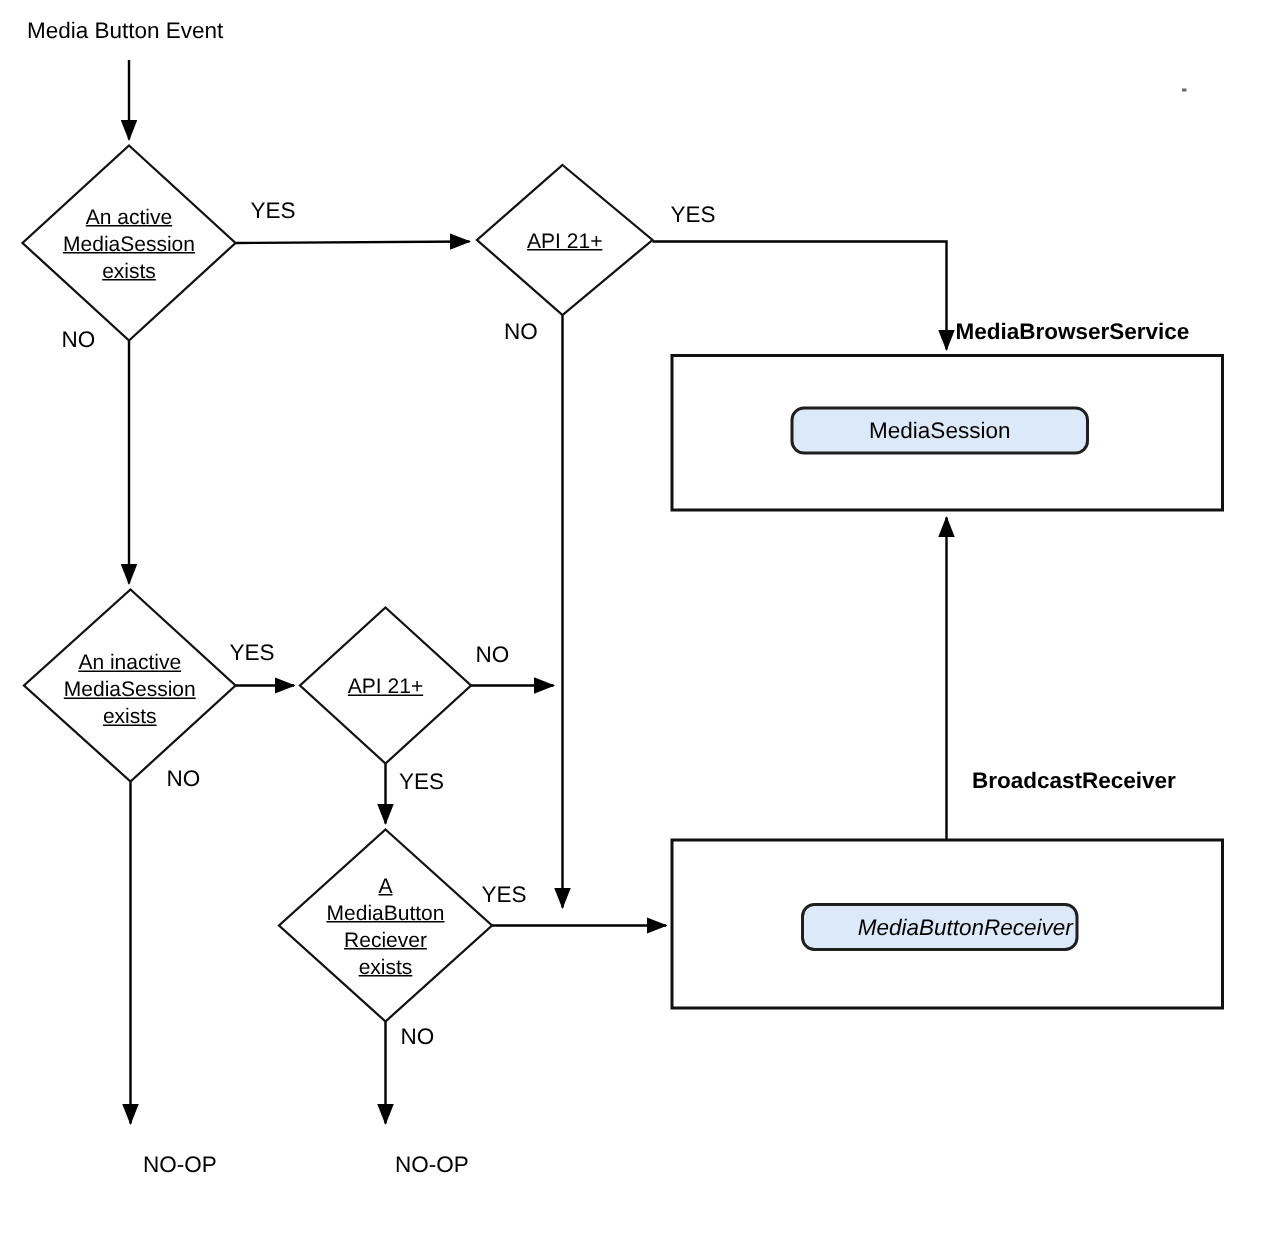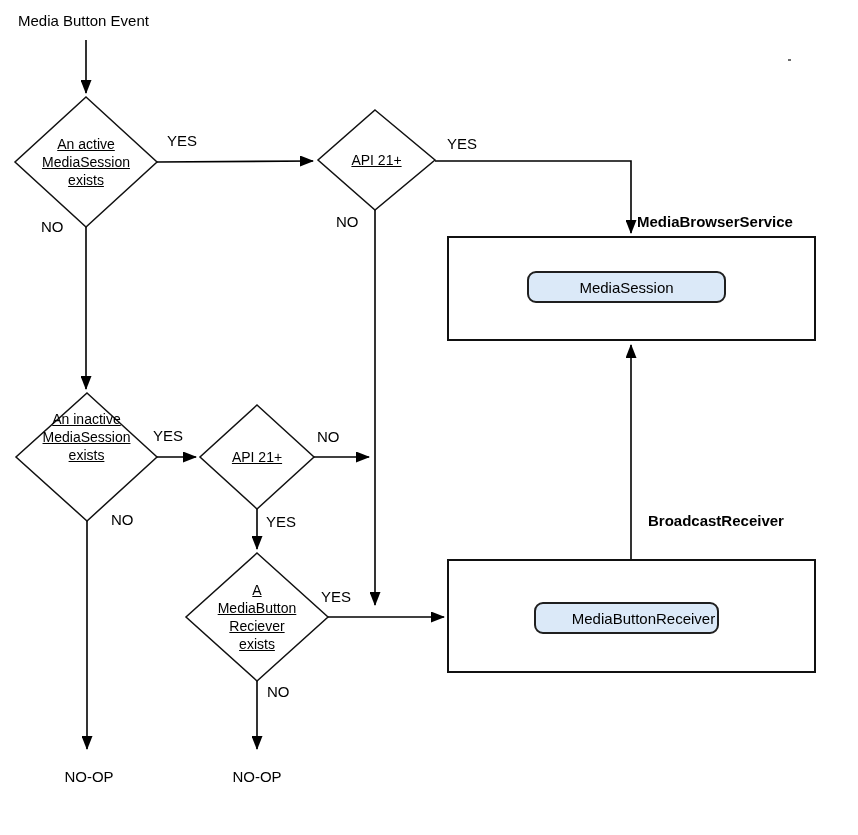--- a/index.html
+++ b/index.html
@@ -56,20 +56,21 @@
     white-space: pre;
     color: var(--text, #000000);
     text-align: right;
   }
   .terminal {
     position: absolute;
     width: 56px;
     text-align: center;
     font-size: 15px;
     color: var(--text, #000000);
+    margin-left: 31px;
   }
   .stray-dot {
     position: absolute;
     left: 788px;
     top: 59px;
     width: 3px;
     height: 2px;
     background: #6b6b6b;
   }
 </style>
@@ -114,21 +115,21 @@
     <rect x="528" y="272" width="197" height="30" rx="8" ry="8" fill="#dbe9f8" stroke="#1f1f1f" stroke-width="2"></rect>
     <rect x="535" y="603" width="183" height="30" rx="8" ry="8" fill="#dbe9f8" stroke="#1f1f1f" stroke-width="2"></rect>
   </svg>
 
   <div class="lbl" style="left:18px; top:13px;">Media Button Event</div>
 
   <div class="node-label" style="left:15px;  top:97px;  width:142px; height:130px;">An active
 MediaSession
 exists</div>
   <div class="node-label" style="left:318px; top:110px; width:117px; height:100px;">API 21+</div>
-  <div class="node-label" style="left:16px;  top:373px; width:141px; height:128px;">An inactive
+  <div class="node-label" style="left:16px;  top:395px; width:141px; height:128px;">An inactive
 MediaSession
 exists</div>
   <div class="node-label" style="left:200px; top:405px; width:114px; height:104px;">API 21+</div>
   <div class="node-label" style="left:186px; top:553px; width:142px; height:128px;">A
 MediaButton
 Reciever
 exists</div>
 
   <div class="lbl" style="left:167px; top:133px;">YES</div>
   <div class="lbl" style="left:41px;  top:219px;">NO</div>
@@ -138,20 +139,20 @@
   <div class="lbl" style="left:111px; top:512px;">NO</div>
   <div class="lbl" style="left:317px; top:429px;">NO</div>
   <div class="lbl" style="left:266px; top:514px;">YES</div>
   <div class="lbl" style="left:321px; top:589px;">YES</div>
   <div class="lbl" style="left:267px; top:684px;">NO</div>
 
   <div class="box-title" style="left:637px; top:213px;">MediaBrowserService</div>
   <div class="box-title" style="left:648px; top:512px;">BroadcastReceiver</div>
 
   <div class="pill-label" style="left:528px; top:272px; width:197px; height:30px;">MediaSession</div>
-  <div class="pill-label" style="left:535px; top:603px; width:217px; height:30px;">MediaButtonReceiver</div>
+  <div class="pill-label" style="left:535px; top:603px; width:217px; height:30px;font-style:italic;">MediaButtonReceiver</div>
 
   <div class="terminal" style="left:61px;  top:768px;">NO-OP</div>
   <div class="terminal" style="left:229px; top:768px;">NO-OP</div>
 
   <div class="stray-dot"></div>
 
 </div>
 
 </body></html>

